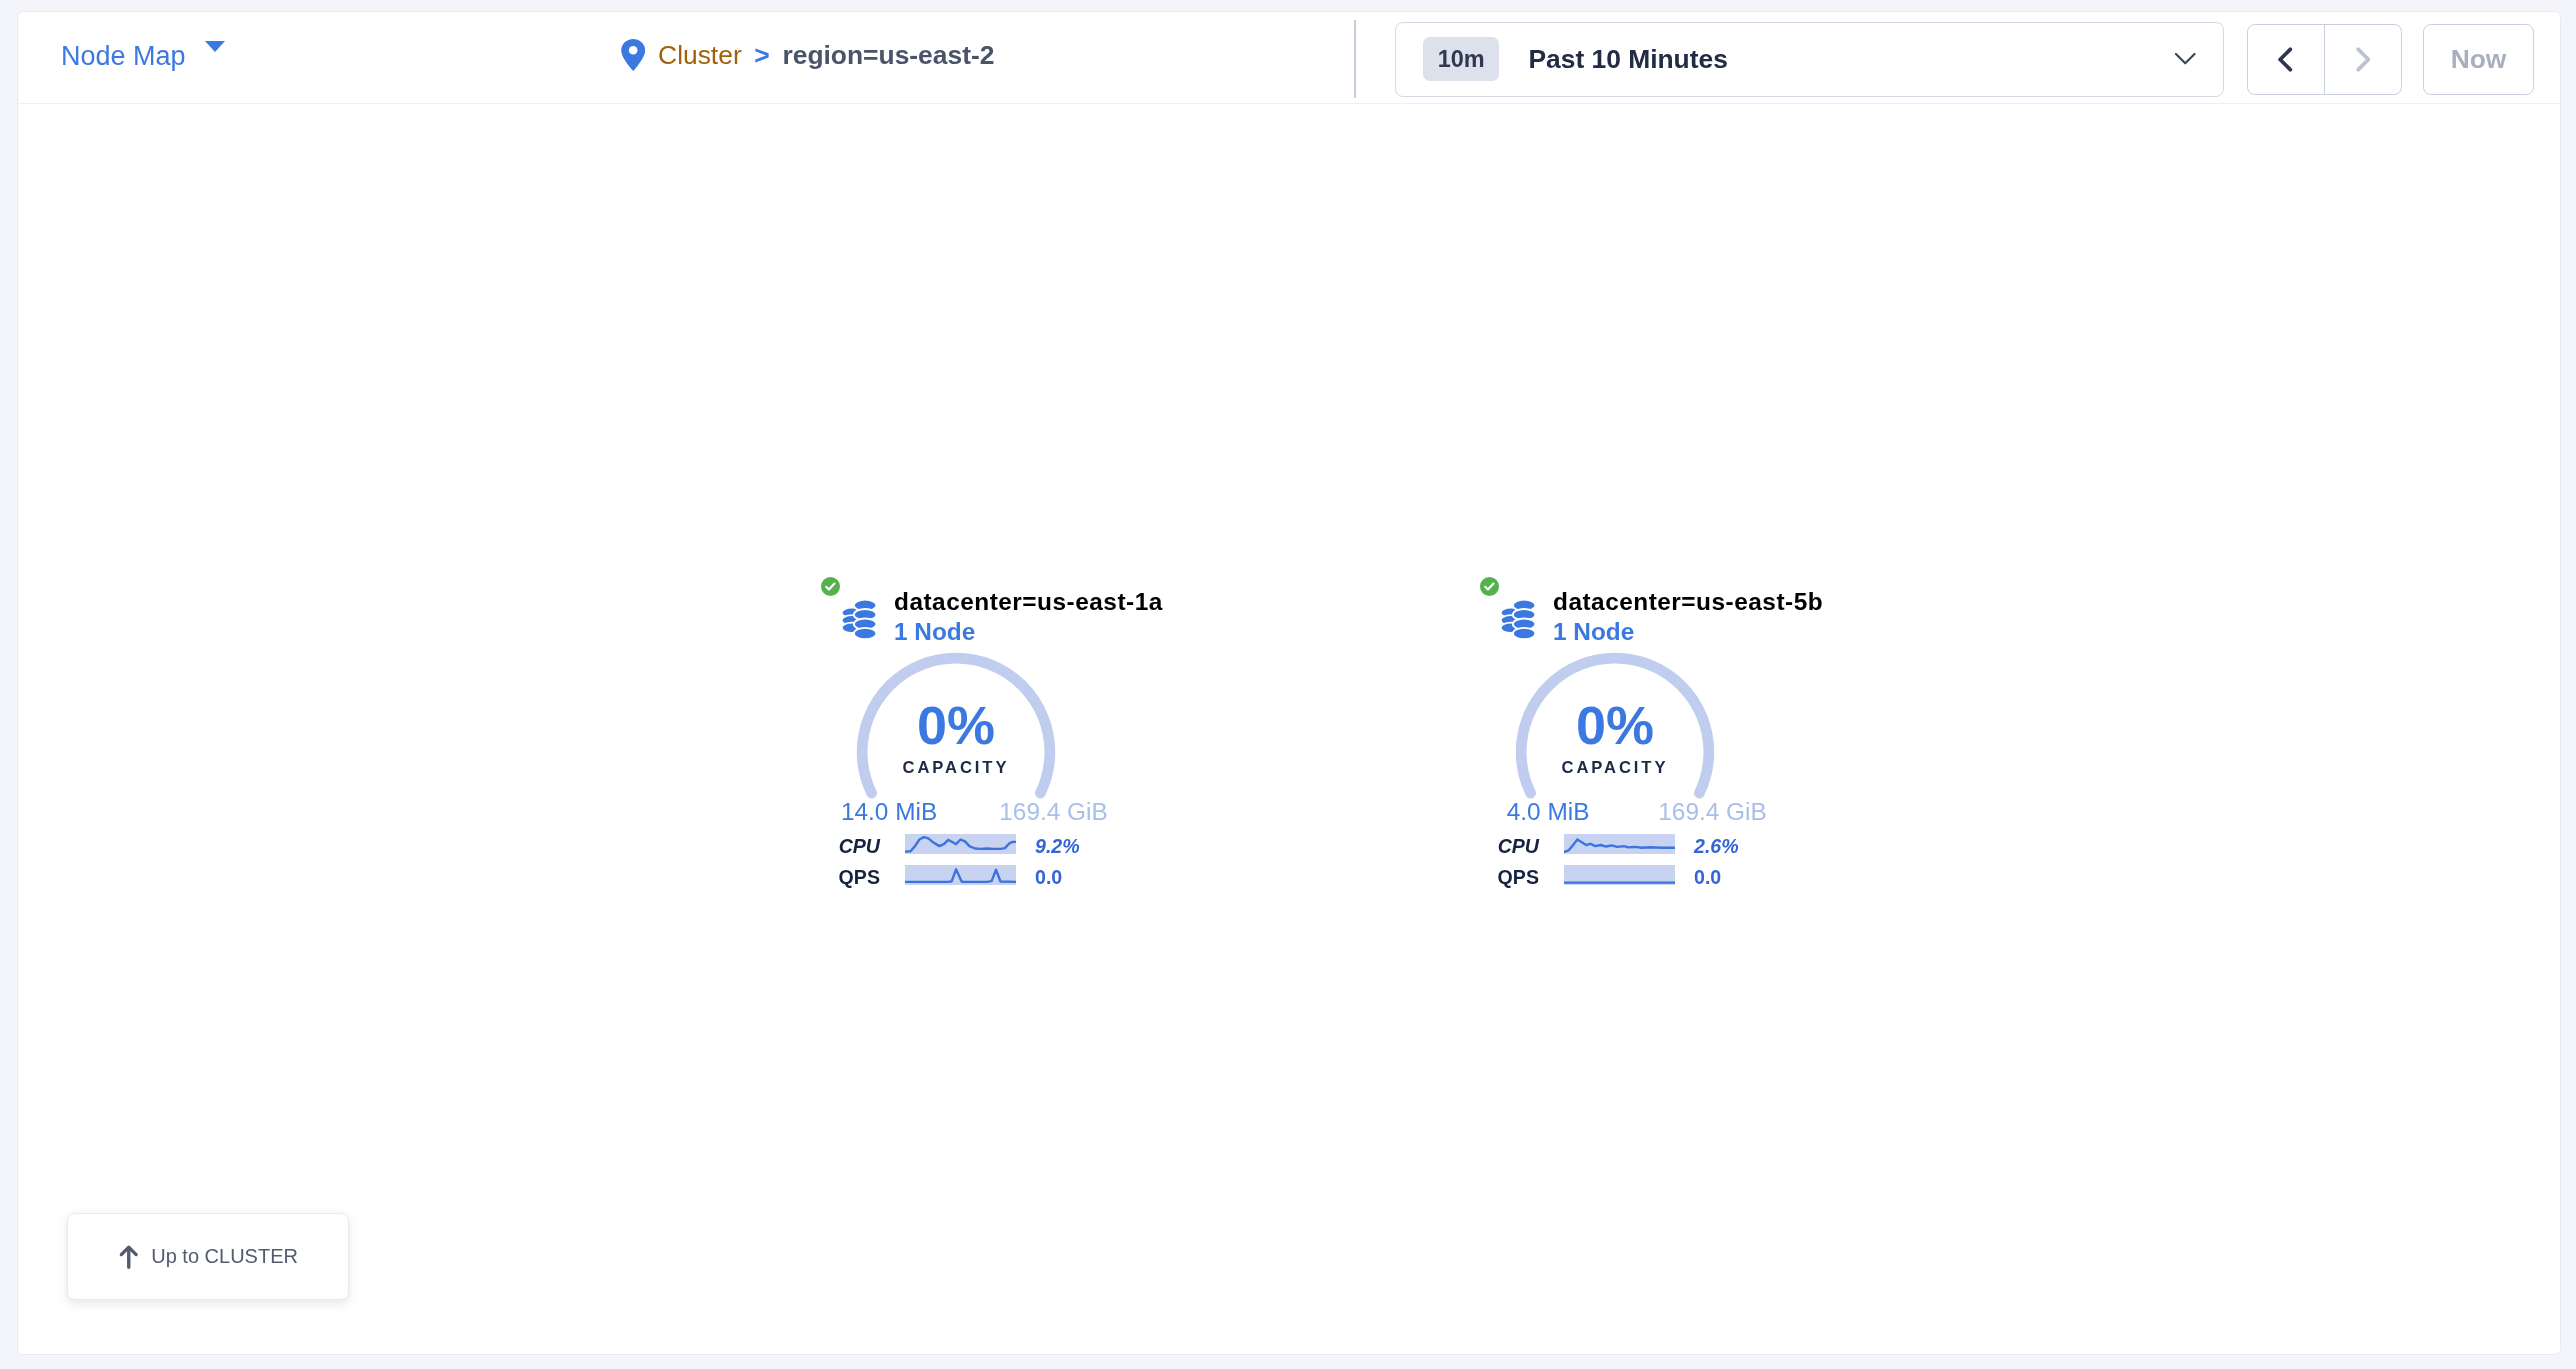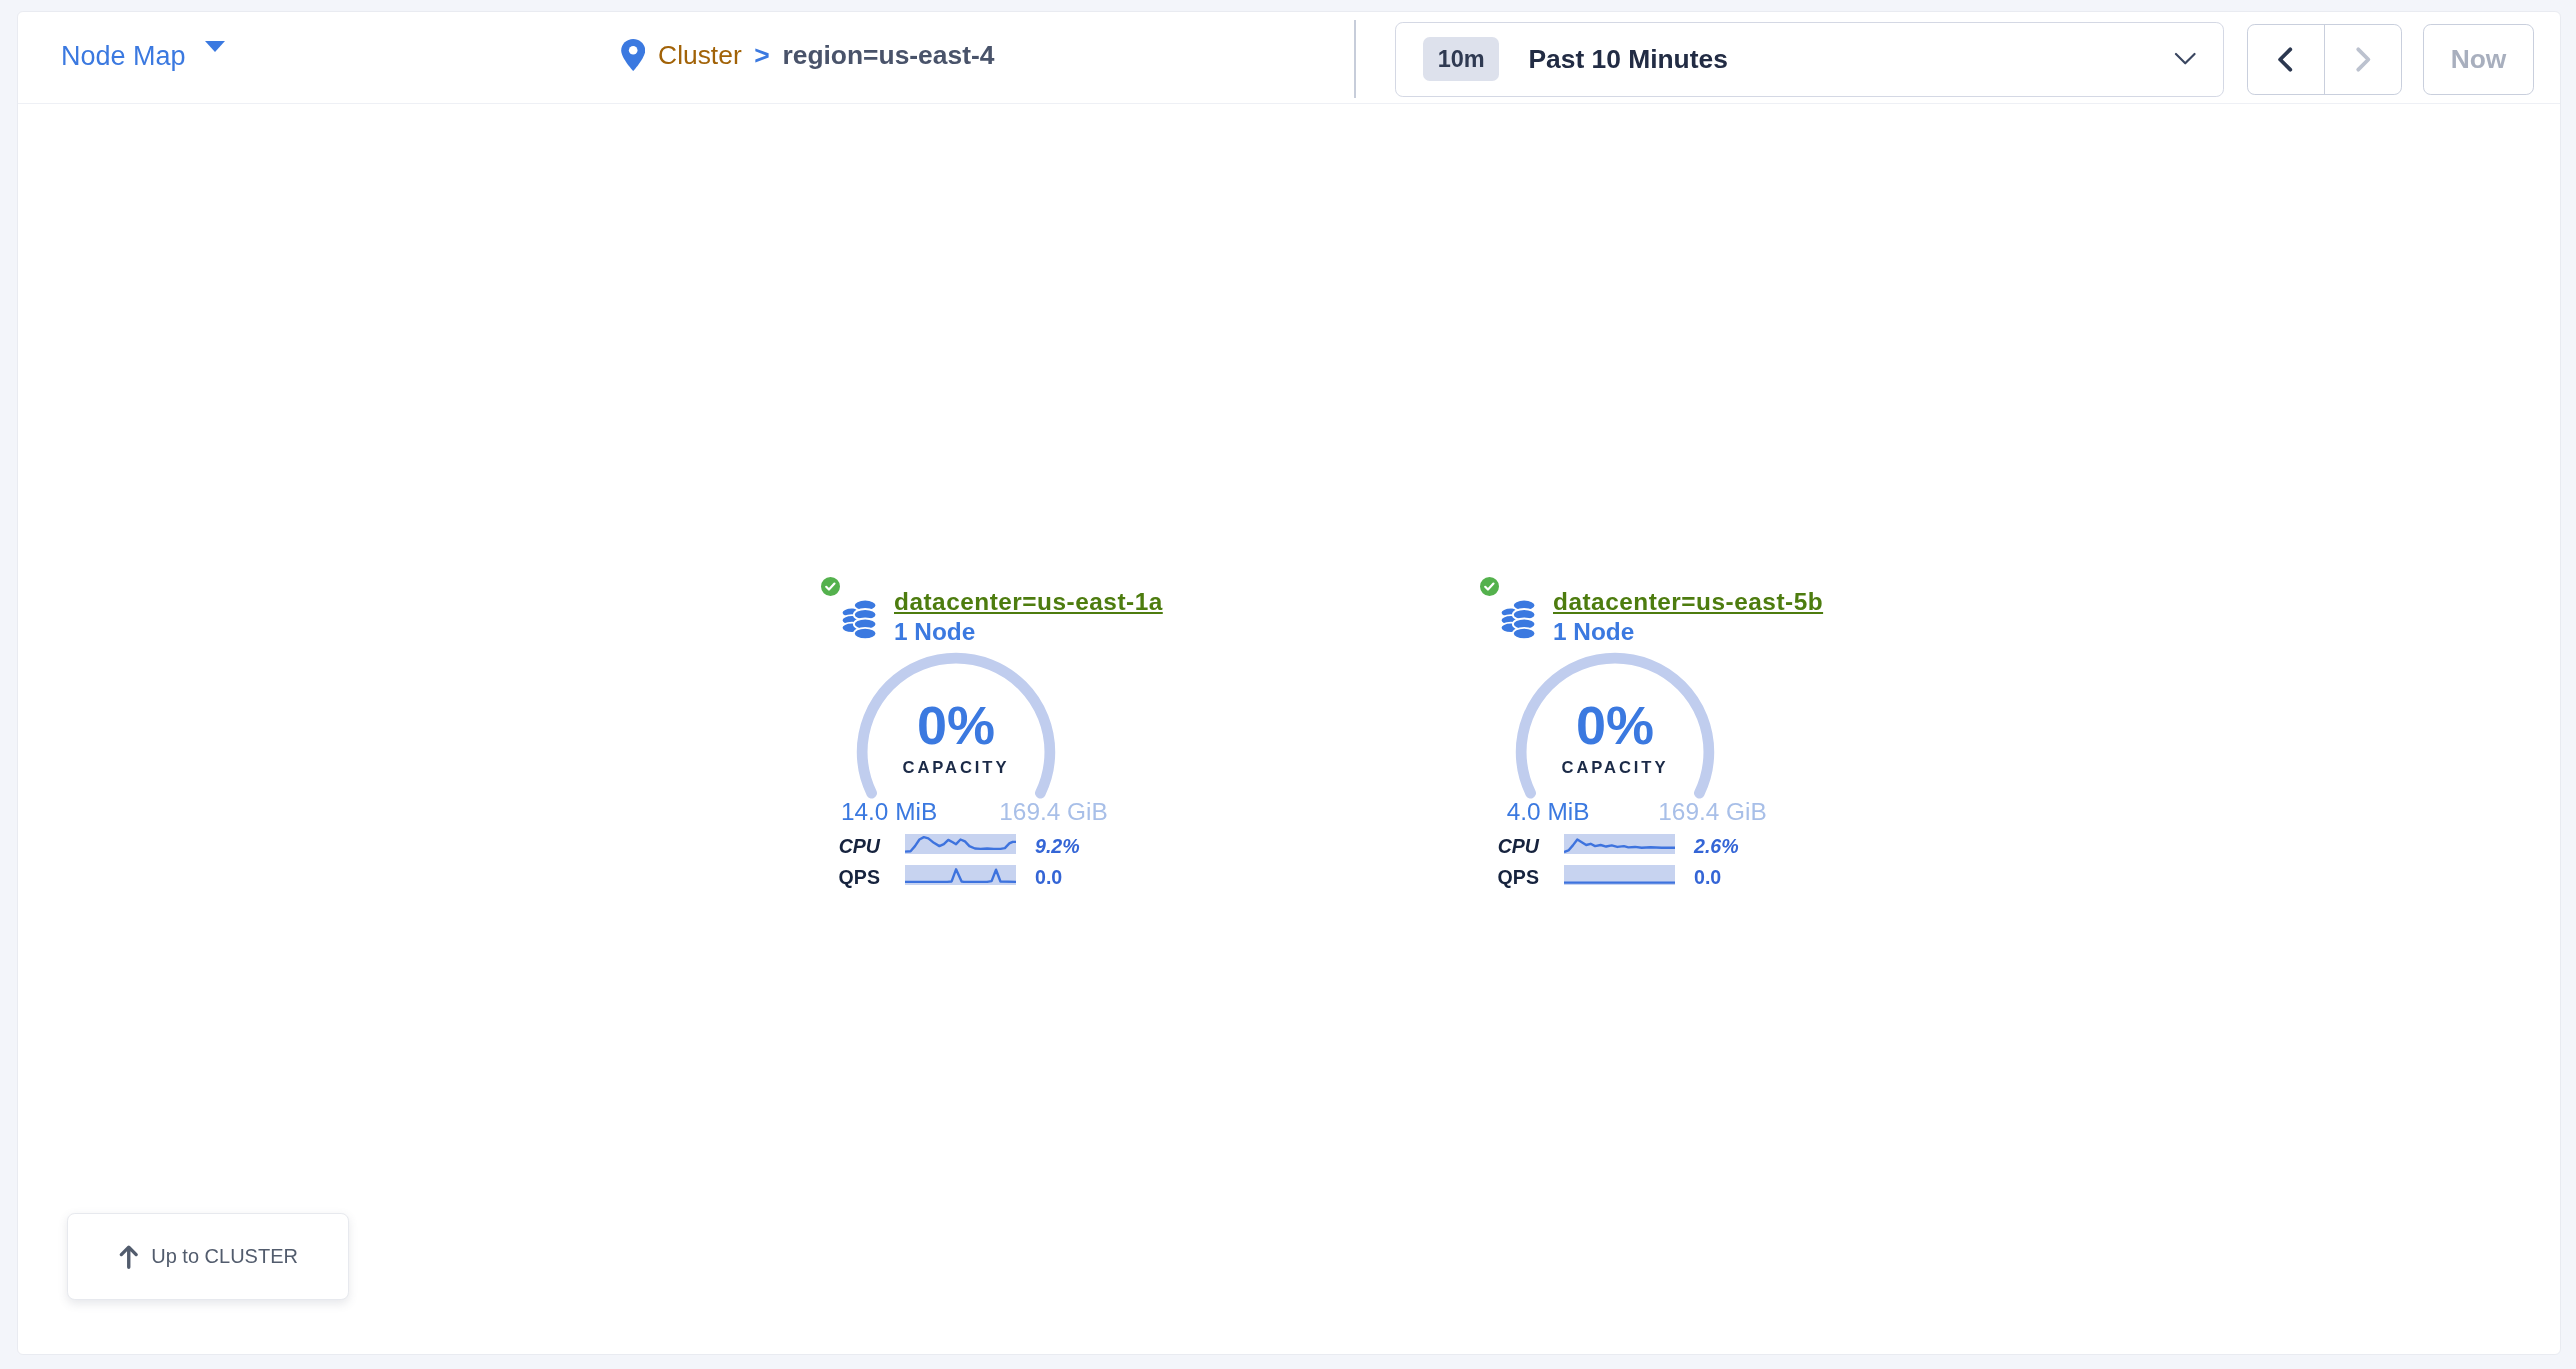--- a/index.html
+++ b/index.html
@@ -72,21 +72,21 @@
   .dc-card { width:362px; height:352px; cursor:pointer; }
   .dc-card.one { left:802px; top:557px; }
   .dc-card.two { left:1461px; top:557px; }
 
   .check-badge {
     position:absolute; left:16.6px; top:17.6px; width:23.5px; height:23.5px;
     background:#54b14d; border:2px solid #ffffff; border-radius:50%;
     display:flex; align-items:center; justify-content:center; z-index:2;
   }
   .db-icon { position:absolute; left:35px; top:37px; z-index:1; }
-  .dc-title { position:absolute; left:92px; top:31px; font-size:24.4px; font-weight:700; color:#4d7c0f; letter-spacing:0.5px; white-space:nowrap;text-decoration:underline; }
+  .dc-title { position:absolute; left:92px; top:31px; font-size:24.4px; font-weight:700; color:#000000; letter-spacing:0.5px; white-space:nowrap; }
   .dc-nodes { position:absolute; left:92px; top:61px; font-size:24.4px; font-weight:700; color:#3b79e0; }
 
   .gauge-svg { position:absolute; left:45px; top:86px; }
   .gauge-pct { position:absolute; left:45px; top:137px; width:218px; text-align:center;
                font-size:54px; font-weight:700; color:#3b79e0; }
   .gauge-cap { position:absolute; left:45px; top:201px; width:218px; text-align:center;
                font-size:16.6px; font-weight:700; color:#1b2a47; letter-spacing:2.9px; }
   .cap-used  { position:absolute; left:17.6px;  top:241px; width:139px; text-align:center;
                font-size:24.4px; color:#3b79e0; }
   .cap-total { position:absolute; left:182px; top:241px; width:139px; text-align:center;
@@ -120,21 +120,21 @@
   <span class="caret-down"></span>
 </div>
 
 <div class="abs breadcrumb">
   <svg width="24.4" height="32" viewBox="0 0 24 32">
     <path d="M12 0C5.4 0 0 5.1 0 11.4 0 19 12 32 12 32s12-13 12-20.6C24 5.1 18.6 0 12 0z" fill="#3b79e0"></path>
     <circle cx="12" cy="11.2" r="4.3" fill="#ffffff"></circle>
   </svg>
   <span class="root">Cluster</span>
   <span class="sep">&gt;</span>
-  <span class="cur">region=us-east-4</span>
+  <span class="cur">region=us-east-2</span>
 </div>
 
 <div class="abs v-divider"></div>
 
 <div class="abs time-dd">
   <span class="time-badge">10m</span>
   <span class="time-label">Past 10 Minutes</span>
   <svg class="time-chevron" width="22.5" height="13.7" viewBox="0 0 23 14">
     <polyline points="2,2 11.5,11.5 21,2" fill="none" stroke="#3a4660" stroke-width="2.2" stroke-linecap="round" stroke-linejoin="round"></polyline>
   </svg>

